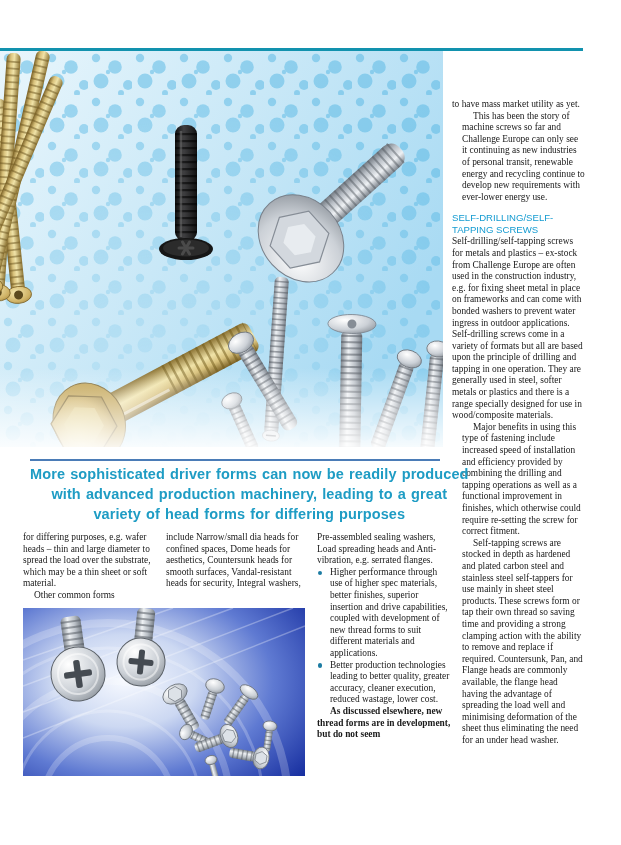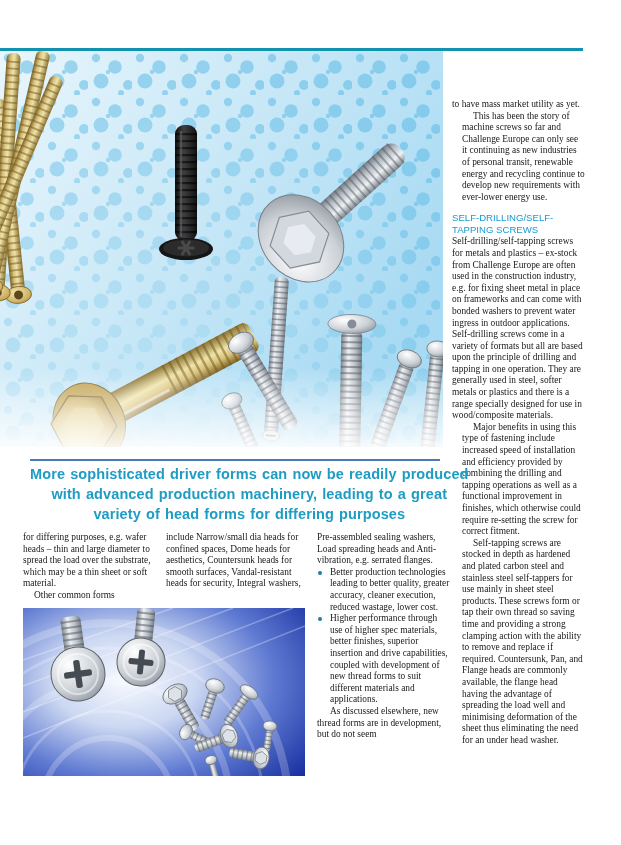--- a/index.html
+++ b/index.html
@@ -18,21 +18,21 @@
             font-weight:700;font-size:14.5px;line-height:20px;color:#1e9cc4;white-space:pre-line;
             letter-spacing:0.1px;word-spacing:1px;text-align:center;}
   .col{position:absolute;top:532px;font-size:9.4px;line-height:11.6px;color:#191919;}
   .col p{margin:0;}
   .col1{left:23px;width:138px;}
   .col2{left:166px;width:138px;}
   .col3{left:292px;width:134px;margin-left:25px;}
   .bullet-item{position:relative;padding-left:13px;}
   .bullet{position:absolute;left:1px;top:3.8px;width:4.2px;height:4.2px;border-radius:50%;
           background:#1d7ca3;}
-  p.ind13{text-indent:13px;}
+  p.ind13{text-indent:13px;font-weight:bold;}
   .bottom-photo{position:absolute;left:23px;top:608px;display:block;}
   .footer-rule{position:absolute;left:0;top:803px;width:598px;height:1.3px;background:#111111;}
   .footer-url{position:absolute;left:23px;top:808px;font-family:"Liberation Sans",sans-serif;
               font-size:16px;color:#111111;}
   .page-num{position:absolute;left:568px;top:805px;width:30px;text-align:right;
             font-family:"Liberation Serif",serif;font-weight:700;font-size:13px;color:#b91c1c;}
 </style>
 </head>
 <body>
 
@@ -217,25 +217,25 @@
     <p>for differing purposes, e.g. wafer heads – thin and large diameter to spread the load over the substrate, which may be a thin sheet or soft material.</p>
     <p class="ind">Other common forms</p>
   </div>
   <div class="col col2">
     <p>include Narrow/small dia heads for confined spaces, Dome heads for aesthetics, Countersunk heads for smooth surfaces, Vandal-resistant heads for security, Integral washers,</p>
   </div>
   <div class="col col3">
     <p>Pre-assembled sealing washers, Load spreading heads and Anti-vibration, e.g. serrated flanges.</p>
     <div class="bullet-item">
       <span class="bullet"></span>
-      <span>Better production technologies leading to better quality, greater accuracy, cleaner execution, reduced wastage, lower cost.</span>
+      <span>Higher performance through use of higher spec materials, better finishes, superior insertion and drive capabilities, coupled with development of new thread forms to suit different materials and applications.</span>
     </div>
     <div class="bullet-item">
       <span class="bullet"></span>
-      <span>Higher performance through use of higher spec materials, better finishes, superior insertion and drive capabilities, coupled with development of new thread forms to suit different materials and applications.</span>
+      <span>Better production technologies leading to better quality, greater accuracy, cleaner execution, reduced wastage, lower cost.</span>
     </div>
     <p class="ind13">As discussed elsewhere, new thread forms are in development, but do not seem</p>
   </div>
 
   <svg class="bottom-photo" width="282" height="182" viewBox="0 0 282 182">
     <defs>
       <radialGradient id="swirlG" cx="0.36" cy="0.40" r="0.85">
         <stop offset="0" stop-color="#f6f9ff"></stop>
           <stop offset="0.3" stop-color="#ccd8f2"></stop>
         <stop offset="0.62" stop-color="#5f7ad2"></stop>

